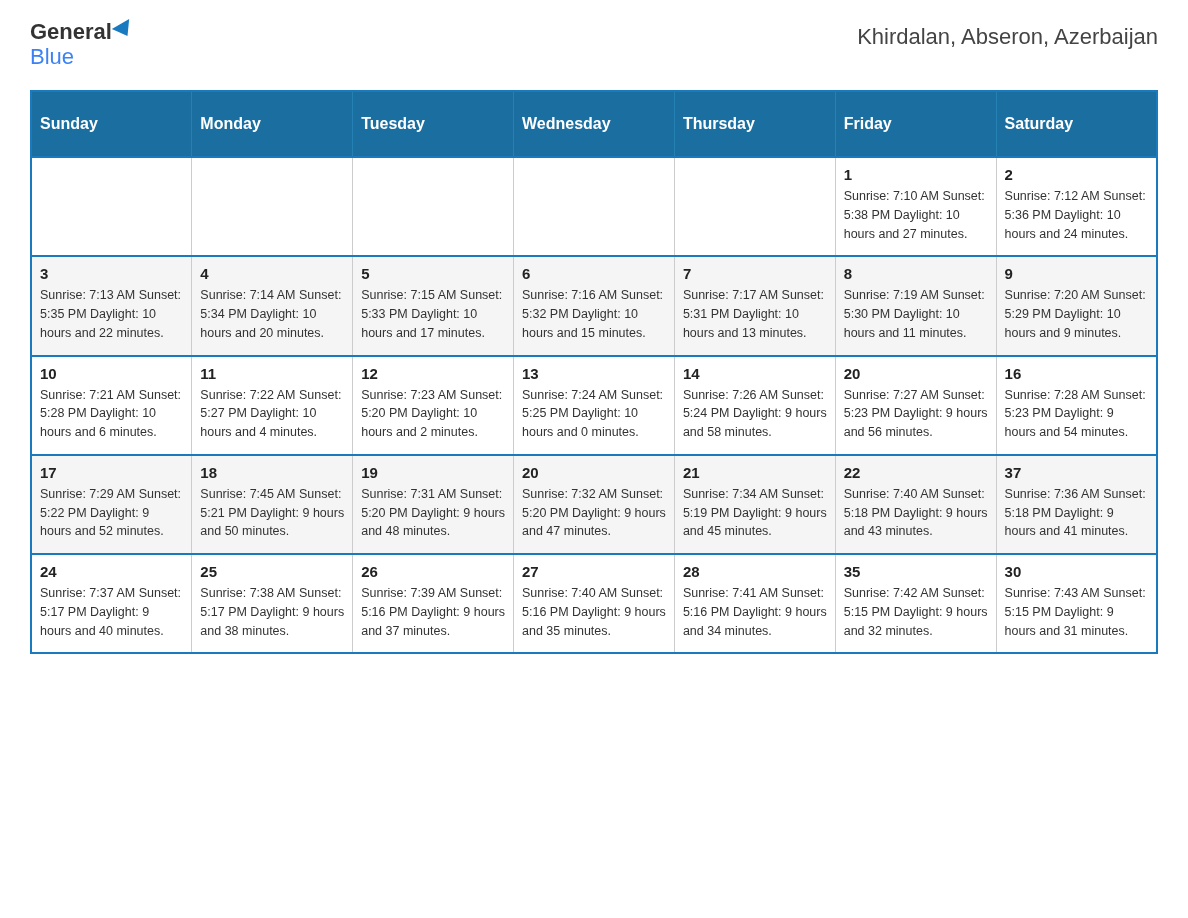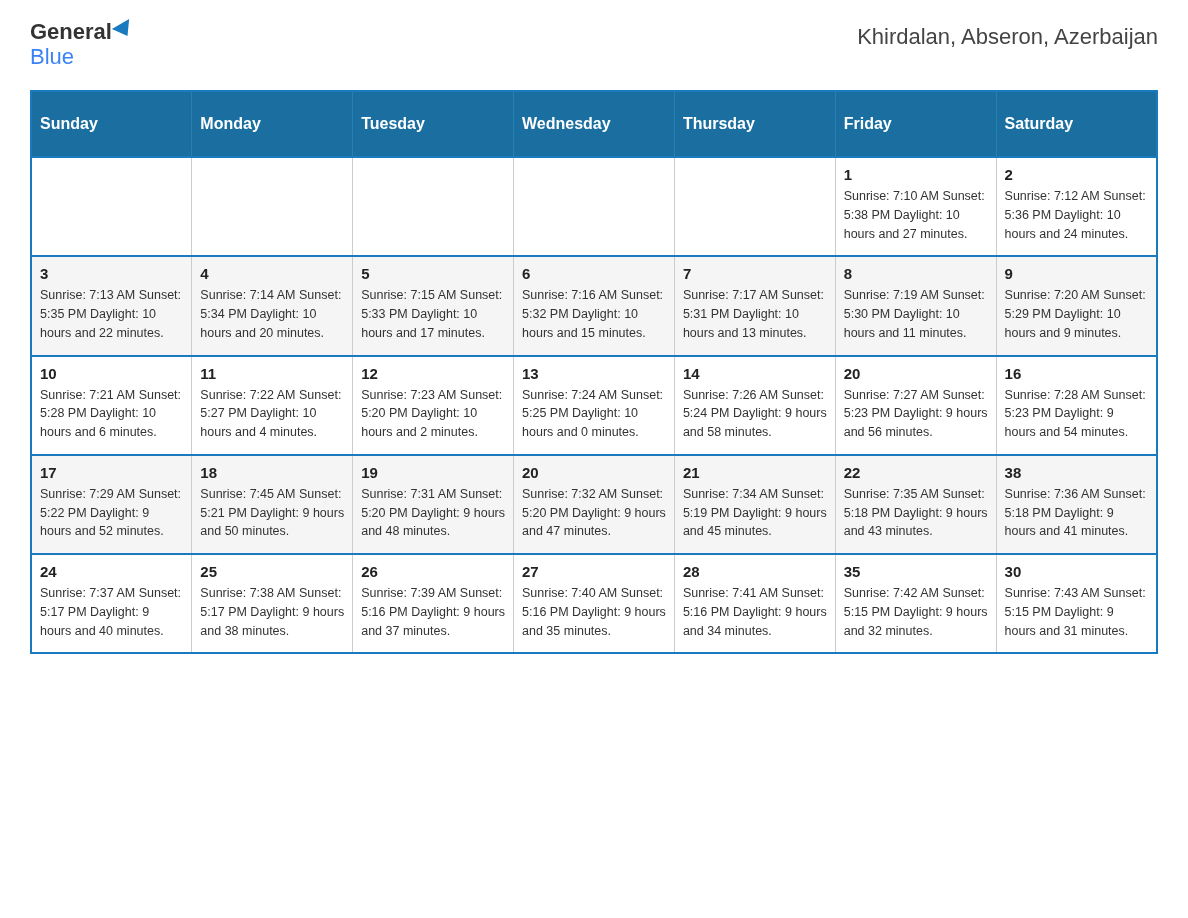--- a/index.html
+++ b/index.html
@@ -280,26 +280,26 @@
 Daylight: 9 hours and 47 minutes.</div>
         </td>
         <td>
           <span class="day-number">21</span>
           <div class="day-info">Sunrise: 7:34 AM
 Sunset: 5:19 PM
 Daylight: 9 hours and 45 minutes.</div>
         </td>
         <td>
           <span class="day-number">22</span>
-          <div class="day-info">Sunrise: 7:35 AM
+          <div class="day-info">Sunrise: 7:40 AM
 Sunset: 5:18 PM
 Daylight: 9 hours and 43 minutes.</div>
         </td>
         <td>
-          <span class="day-number">38</span>
+          <span class="day-number">37</span>
           <div class="day-info">Sunrise: 7:36 AM
 Sunset: 5:18 PM
 Daylight: 9 hours and 41 minutes.</div>
         </td>
       </tr>
       <tr class="odd-row">
         <td>
           <span class="day-number">24</span>
           <div class="day-info">Sunrise: 7:37 AM
 Sunset: 5:17 PM

